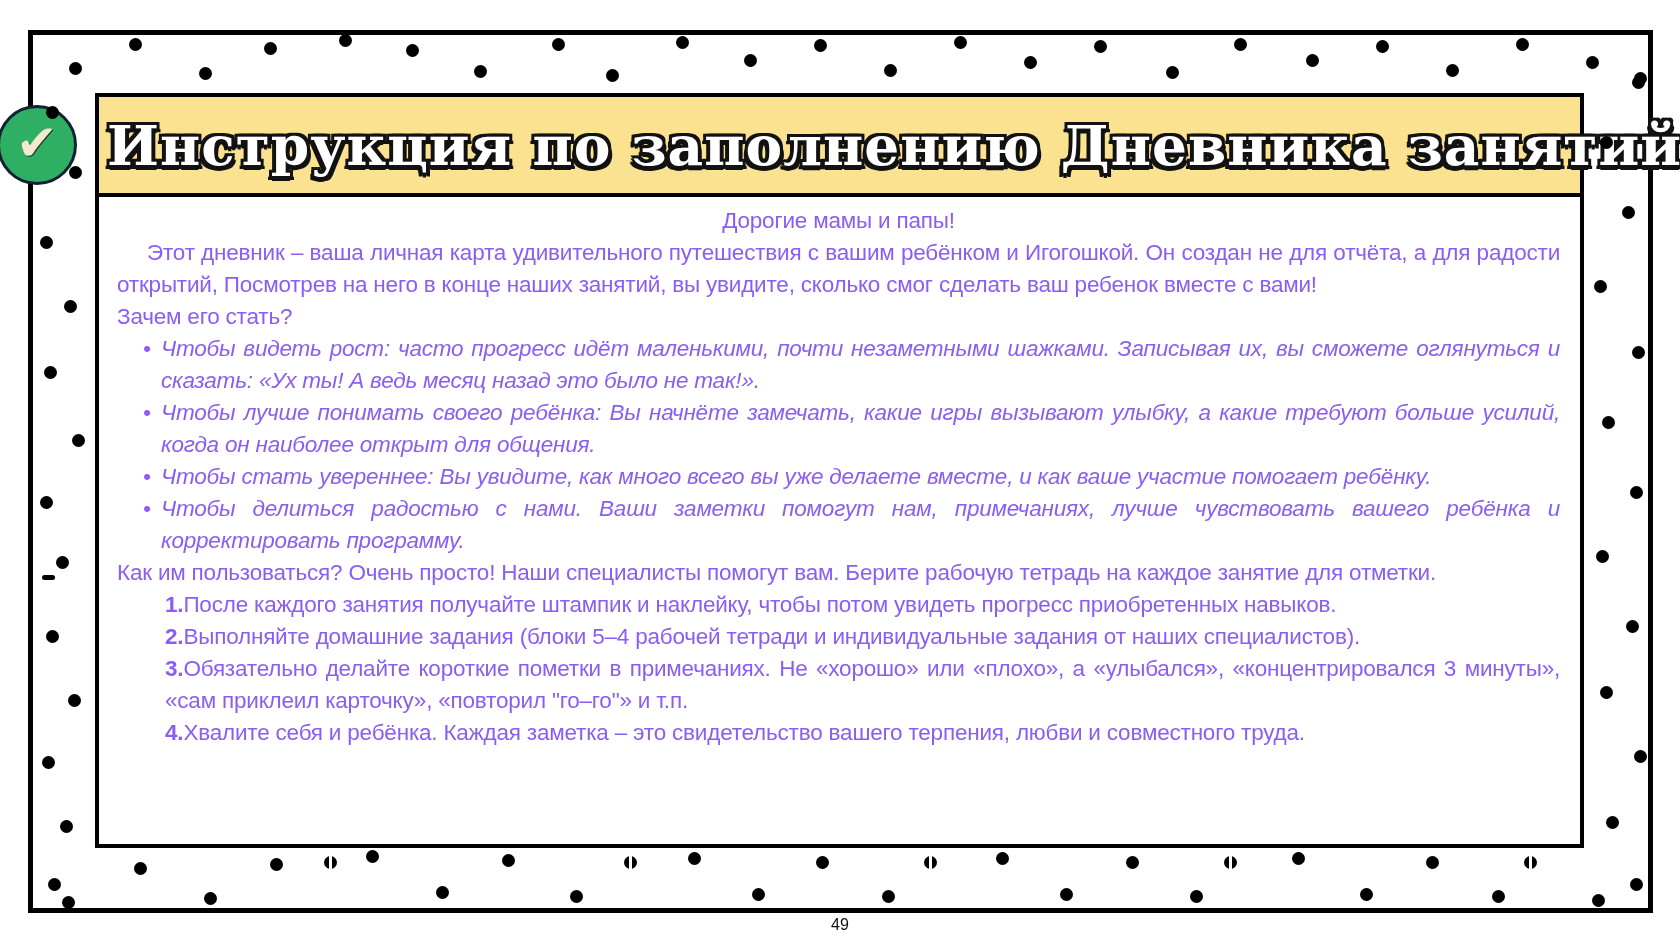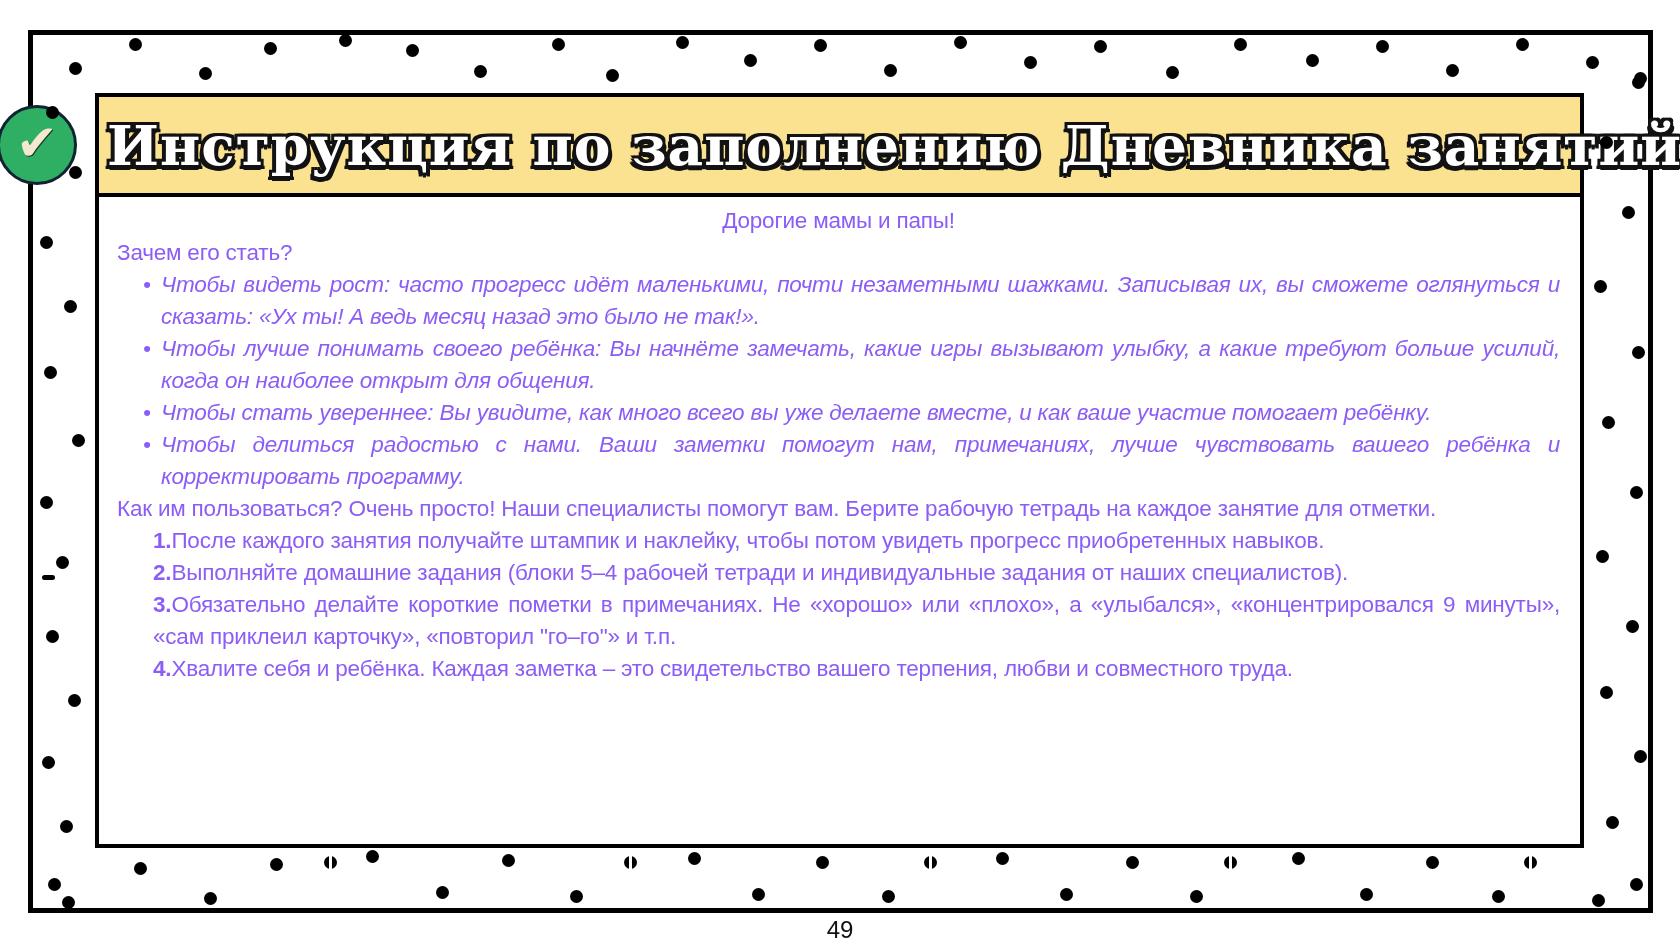--- a/index.html
+++ b/index.html
@@ -37,26 +37,26 @@
 
   
   .content { padding:8px 20px 0 18px; font-size:22.5px; line-height:32px;
              color:#8b5cf6; letter-spacing:-0.2px; }
   .greeting { text-align:center; }
   .intro { text-align:justify; text-indent:30px; }
   ul.why { list-style:none; padding-left:26px;font-style:italic; }
   ul.why li { position:relative; padding-left:18px; text-align:justify; }
   ul.why li::before { content:"\2022"; position:absolute; left:0; top:0; }
   ol.steps { list-style:none; padding-left:36px; counter-reset:step; }
-  ol.steps li { counter-increment:step; text-align:justify; }
+  ol.steps li { counter-increment:step; text-align:justify;margin-left:12px; }
   ol.steps li::before { content:counter(step) "."; font-weight:700; }
   .closing { text-align:center; margin-top:30px; }
 
   .page-number { position:absolute; left:0; right:0; top:916px; text-align:center;
-                 font-size:24px; color:#111; z-index:2; }
+                 font-size:16px; color:#111; z-index:2; }
 </style>
 </head>
 <body>
 
 <div class="page">
 
   <div class="frame"></div>
   <div id="dots-layer">
       <div class="dot" style="left: 68.5px; top: 61.5px; width: 13px; height: 13px;"></div>
       <div class="dot" style="left: 128.5px; top: 37.5px; width: 13px; height: 13px;"></div>
@@ -141,35 +141,36 @@
 
     <div class="band">
       <div class="check-badge">
         <span class="check-glyph">✔</span>
       </div>
       <div class="title">Инструкция по заполнению Дневника занятий</div>
     </div>
 
     <div class="content">
       <div class="greeting">Дорогие мамы и папы!</div>
+      <div class="intro">Этот дневник – ваша личная карта удивительного путешествия с вашим ребёнком и Игогошкой. Он создан не для отчёта, а для радости открытий, Посмотрев на него в конце наших занятий, вы увидите, сколько смог сделать ваш ребенок вместе с вами!</div>
       <div class="why-h">Зачем его стать?</div>
 
       <ul class="why">
         <li>Чтобы видеть рост: часто прогресс идёт маленькими, почти незаметными шажками. Записывая их, вы сможете оглянуться и сказать: «Ух ты! А ведь месяц назад это было не так!».</li>
         <li>Чтобы лучше понимать своего ребёнка: Вы начнёте замечать, какие игры вызывают улыбку, а какие требуют больше усилий, когда он наиболее открыт для общения.</li>
         <li>Чтобы стать увереннее: Вы увидите, как много всего вы уже делаете вместе, и как ваше участие помогает ребёнку.</li>
         <li>Чтобы делиться радостью с нами. Ваши заметки помогут нам, примечаниях, лучше чувствовать вашего ребёнка и корректировать программу.</li>
       </ul>
 
       <div class="how">Как им пользоваться? Очень просто! Наши специалисты помогут вам. Берите рабочую тетрадь на каждое занятие для отметки.</div>
 
       <ol class="steps">
         <li>После каждого занятия получайте штампик и наклейку, чтобы потом увидеть прогресс приобретенных навыков.</li>
         <li>Выполняйте домашние задания (блоки 5–4 рабочей тетради и индивидуальные задания от наших специалистов).</li>
-        <li>Обязательно делайте короткие пометки в примечаниях. Не «хорошо» или «плохо», а «улыбался», «концентрировался 9 минуты», «сам приклеил карточку», «повторил "го–го"» и т.п.</li>
+        <li>Обязательно делайте короткие пометки в примечаниях. Не «хорошо» или «плохо», а «улыбался», «концентрировался 3 минуты», «сам приклеил карточку», «повторил "го–го"» и т.п.</li>
         <li>Хвалите себя и ребёнка. Каждая заметка – это свидетельство вашего терпения, любви и совместного труда.</li>
       </ol>
 
     </div>
   </div>
 
   <div class="page-number">49</div>
 </div>
 
 </body></html>

